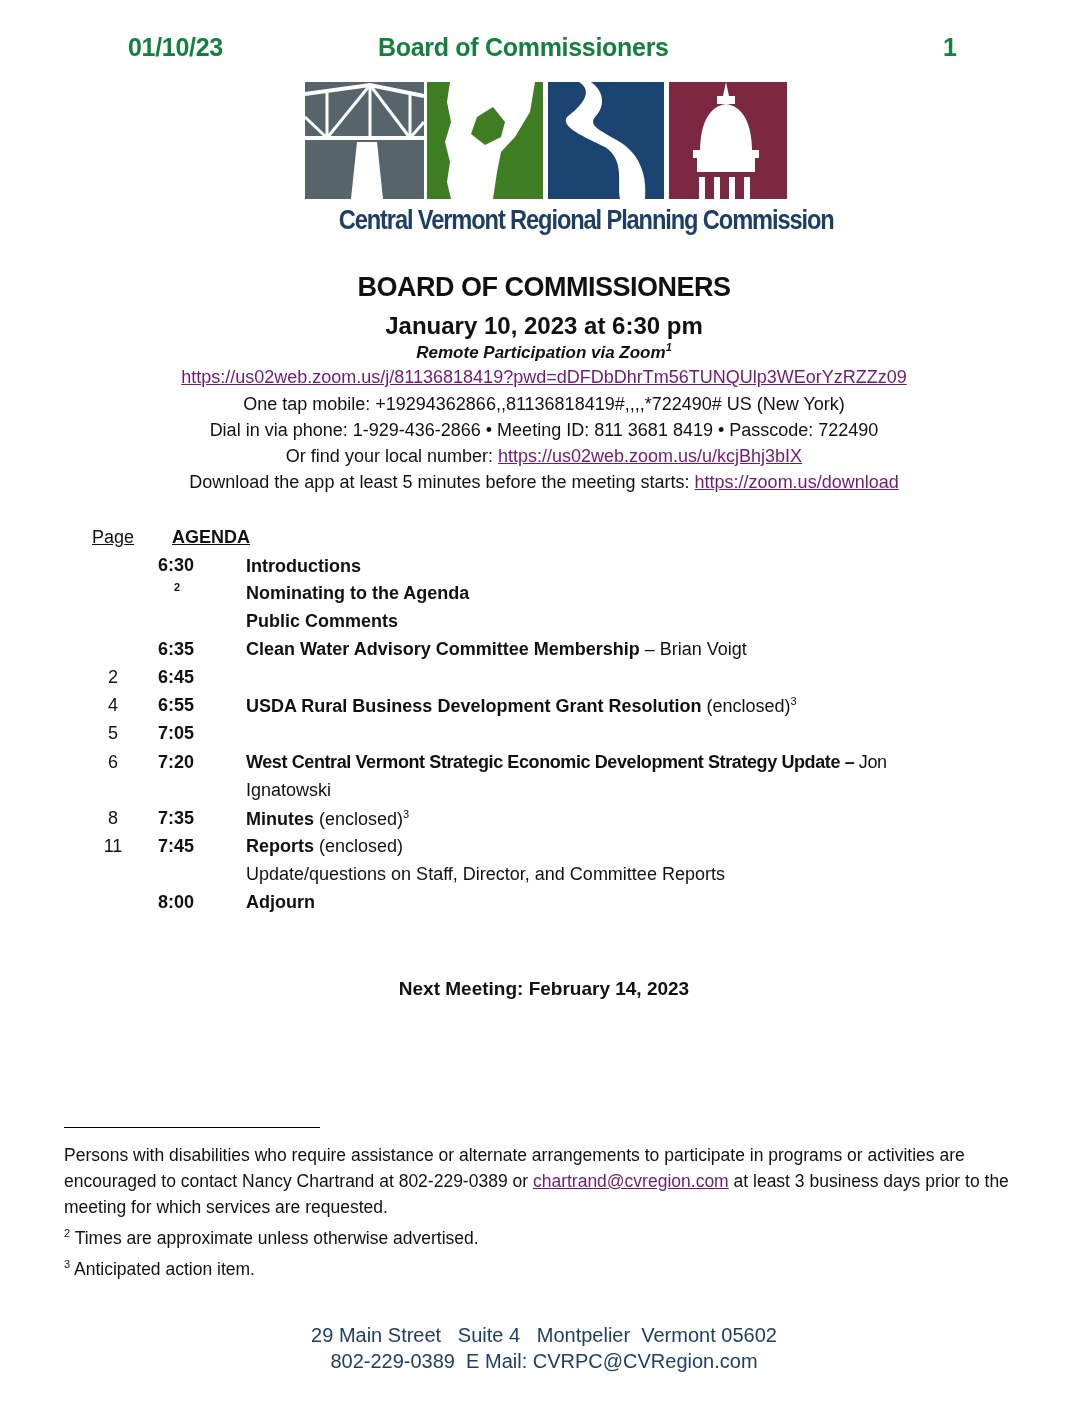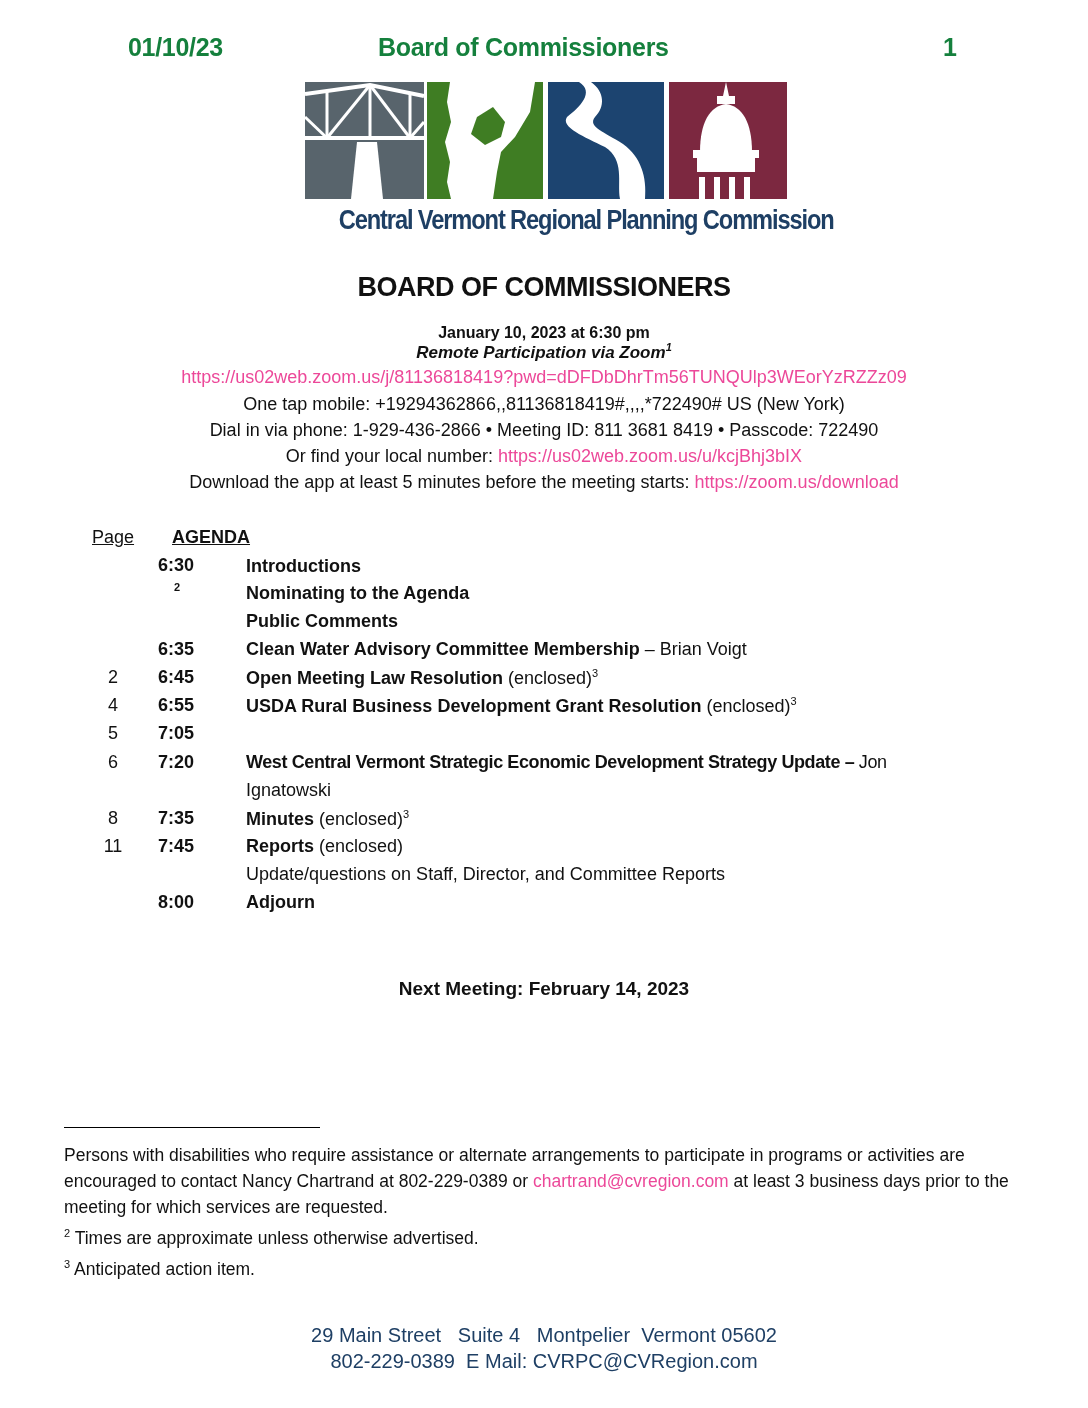--- a/index.html
+++ b/index.html
@@ -9,30 +9,30 @@
   .hdr-date { left: 128px; }
   .hdr-title { left: 378px; }
   .hdr-page { left: 943px; }
 
   .logo { position: absolute; left: 305px; top: 82px; width: 482px; height: 160px; }
   .logo-panels { position: absolute; left: 0; top: 0; width: 482px; height: 117px; }
   .logo-text { position: absolute; left: 0; top: 122px; width: 482px; text-align: center; font-family: "Liberation Sans", sans-serif; font-weight: bold; font-size: 27.5px; color: #1e3f64; letter-spacing: -1.3px; transform: scaleX(0.86); transform-origin: center; white-space: nowrap; }
 
   .center-block { position: absolute; left: 0; width: 1088px; text-align: center; font-family: "Liberation Sans", sans-serif; }
   .title { top: 272px; font-size: 27px; font-weight: bold; letter-spacing: -0.5px; }
-  .subtitle { top: 324px; font-size: 16px; font-weight: bold; }
+  .subtitle { top: 312px; font-size: 24px; font-weight: bold; }
   .remote { top: 341px; font-size: 17px; font-weight: bold; font-style: italic; }
   .remote sup { font-size: 11px; }
   .line { font-size: 18px; }
   .zoom-link { top: 367px; }
   .tap { top: 394px; }
   .dial { top: 420px; }
   .local { top: 446px; }
   .download { top: 472px; }
-  a, .link { color: #ec4899; }
+  a, .link { color: #701a75; text-decoration: underline; }
 
   .agenda { position: absolute; left: 0; top: 527px; width: 1088px; font-family: "Liberation Sans", sans-serif; font-size: 18px; }
   .agenda-head { position: absolute; top: 0; height: 28px; }
   .col-page-h { left: 92px; text-decoration: underline; }
   .col-agenda-h { left: 172px; font-weight: bold; text-decoration: underline; }
   .row { position: absolute; left: 0; width: 1088px; height: 28px; }
   .c-page { position: absolute; left: 92px; width: 42px; text-align: center; }
   .c-time { position: absolute; left: 158px; font-weight: bold; }
   .c-time sup { font-size: 11px; position: relative; top: -2px; left: 16px; }
   .c-item { position: absolute; left: 246px; white-space: nowrap; }
@@ -128,21 +128,20 @@
     <span class="c-item"><b>Public Comments</b><span></span></span>
   </div>
   <div class="row" style="top:112px">
     <span class="c-page"></span>
     <span class="c-time">6:35</span>
     <span class="c-item"><b>Clean Water Advisory Committee Membership</b><span> – Brian Voigt</span></span>
   </div>
   <div class="row" style="top:140px">
     <span class="c-page">2</span>
     <span class="c-time">6:45</span>
-    <span class="c-item"><b>Open Meeting Law Resolution</b><span> (enclosed)</span><sup>3</sup></span>
   </div>
   <div class="row" style="top:168px">
     <span class="c-page">4</span>
     <span class="c-time">6:55</span>
     <span class="c-item"><b>USDA Rural Business Development Grant Resolution</b><span> (enclosed)</span><sup>3</sup></span>
   </div>
   <div class="row" style="top:196px">
     <span class="c-page">5</span>
     <span class="c-time">7:05</span>
   </div>

